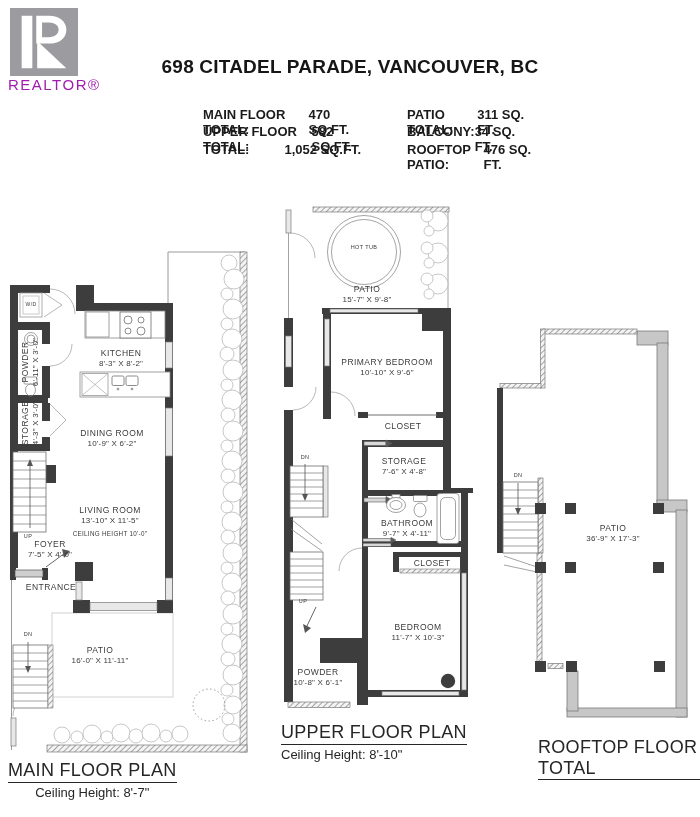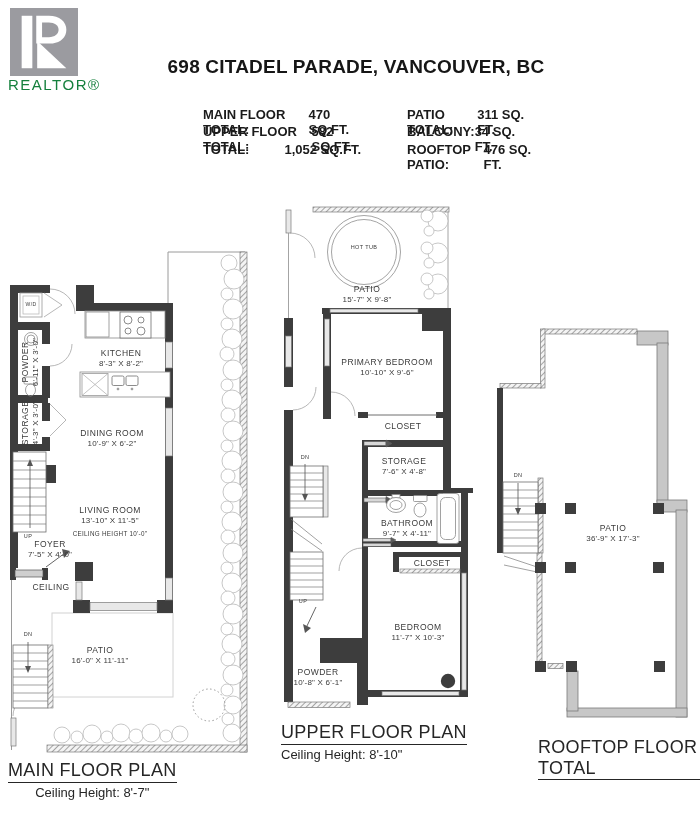--- a/index.html
+++ b/index.html
@@ -2,22 +2,22 @@
 <html><head>
 <meta charset="utf-8">
 <style>
   html,body{margin:0;padding:0;background:#fff;}
   #page{position:relative;width:700px;height:817px;background:#fff;overflow:hidden;
         font-family:"Liberation Sans",sans-serif;color:#222;}
   #planart{position:absolute;left:0;top:0;z-index:1;}
   
   .logo-box{position:absolute;left:10px;top:8px;width:68px;height:68px;}
   .logo-word{position:absolute;left:8px;top:76px;width:90px;font-size:15px;letter-spacing:1.5px;
-             color:#15803d;z-index:3;}
-  .main-title{position:absolute;left:156px;top:56px;width:400px;text-align:center;
+             color:#a21caf;z-index:3;}
+  .main-title{position:absolute;left:150px;top:56px;width:400px;text-align:center;
               font-size:19px;font-weight:bold;color:#161616;letter-spacing:0.2px;z-index:3;}
   .sum-col{position:absolute;top:107px;z-index:3;}
   .sum-row{display:flex;justify-content:space-between;height:17.4px;font-size:13px;
            font-weight:bold;color:#1b1b1b;padding-left:36px;}
   
   .rl{position:absolute;z-index:3;text-align:center;color:#3a3a3a;line-height:1.25;
       white-space:nowrap;transform:translateX(-50%);}
   .rl .n{display:block;font-size:8.5px;letter-spacing:0.45px;}
   .rl .d{display:block;font-size:8px;letter-spacing:0.2px;}
   .rl .c{display:block;font-size:6.3px;letter-spacing:0.3px;margin-top:4px;}
@@ -453,21 +453,21 @@
   <span class="n">LIVING ROOM</span>
   <span class="d">13'-10" X 11'-5"</span>
   <span class="c">CEILING HEIGHT 10'-0"</span>
 </div>
 <div class="tiny" style="left:28px;top:533px;">UP</div>
 <div class="rl" style="left:50px;top:539px;text-align:center;">
   <span class="n">FOYER</span>
   <span class="d">7'-5" X 4'-0"</span>
 </div>
 <div class="rl" style="left:51px;top:582px;">
-  <span class="n">CEILING</span>
+  <span class="n">ENTRANCE</span>
 </div>
 <div class="tiny" style="left:28px;top:631px;">DN</div>
 <div class="rl" style="left:100px;top:645px;">
   <span class="n">PATIO</span>
   <span class="d">16'-0" X 11'-11"</span>
 </div>
 <div class="ptitle" style="left:8px;top:760px;text-align:center;">
   <div class="t">MAIN FLOOR PLAN</div>
   <div class="ch">Ceiling Height: 8'-7"</div>
 </div>

